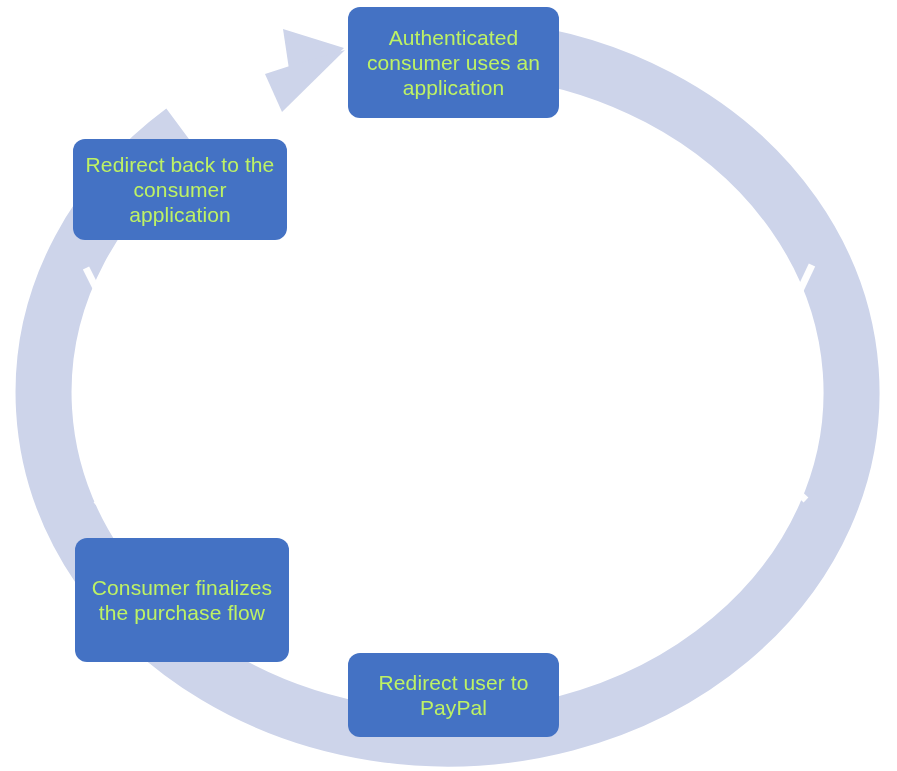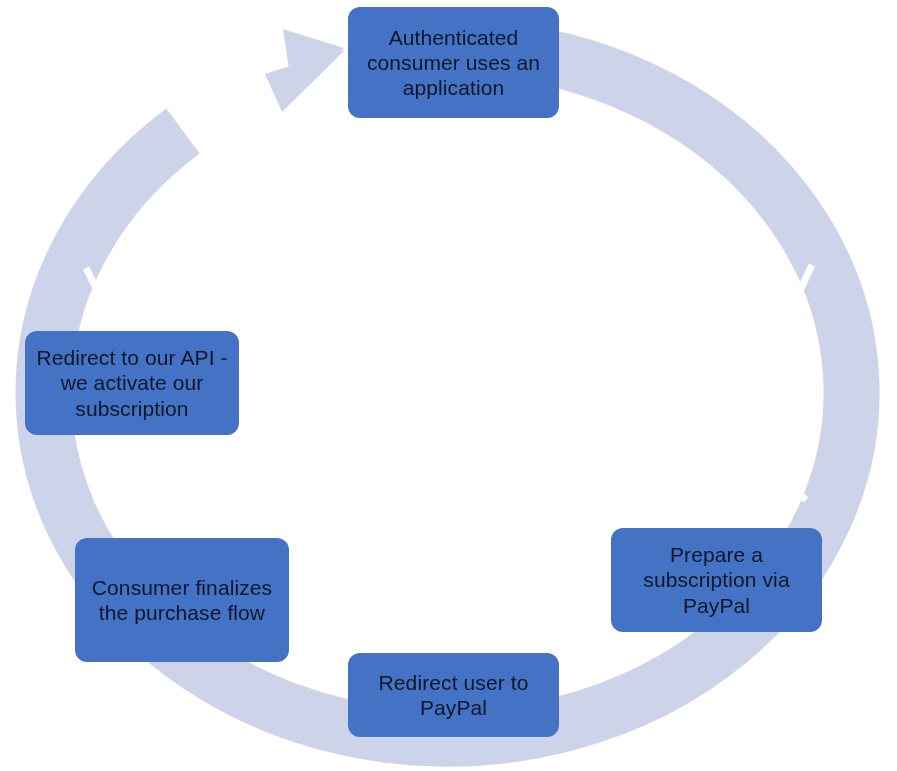--- a/index.html
+++ b/index.html
@@ -22,21 +22,21 @@
     left: 0;
     top: 0;
     width: 897px;
     height: 771px;
   }
   .process-node {
     position: absolute;
     box-sizing: border-box;
     background: #4472C4;
     border-radius: 12px;
-    color: #0f172a;
+    color: #bef264;
     display: flex;
     align-items: center;
     justify-content: center;
     text-align: center;
     line-height: 1.2;
     padding: 6px 10px;
     letter-spacing: 0.1px;
   }
   .node-label {
     display: block;
@@ -84,30 +84,27 @@
              L 265 74
              Z" fill="#CDD4EA"></path>
   </svg>
 
   <div class="process-node" id="node-0">
     <span class="node-label">Authenticated consumer uses an application</span>
   </div>
 
 
 
-  <div class="process-node" id="node-3">
-    <span class="node-label">Prepare a subscription via PayPal</span>
-  </div>
 
   <div class="process-node" id="node-4">
     <span class="node-label">Redirect user to PayPal</span>
   </div>
 
   <div class="process-node" id="node-5">
     <span class="node-label">Consumer finalizes the purchase flow</span>
   </div>
 
-  <div class="process-node" id="node-6">
-    <span class="node-label">Redirect to our API - we activate our subscription</span>
+
+  <div class="process-node" id="node-7">
+    <span class="node-label">Redirect back to the consumer application</span>
   </div>
-
 
 </div>
 
 </body></html>

